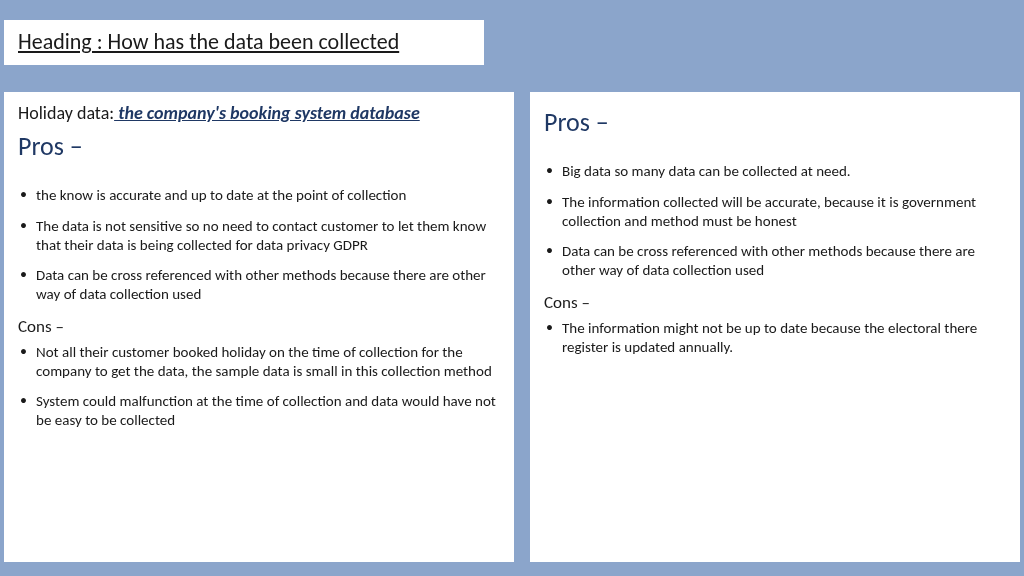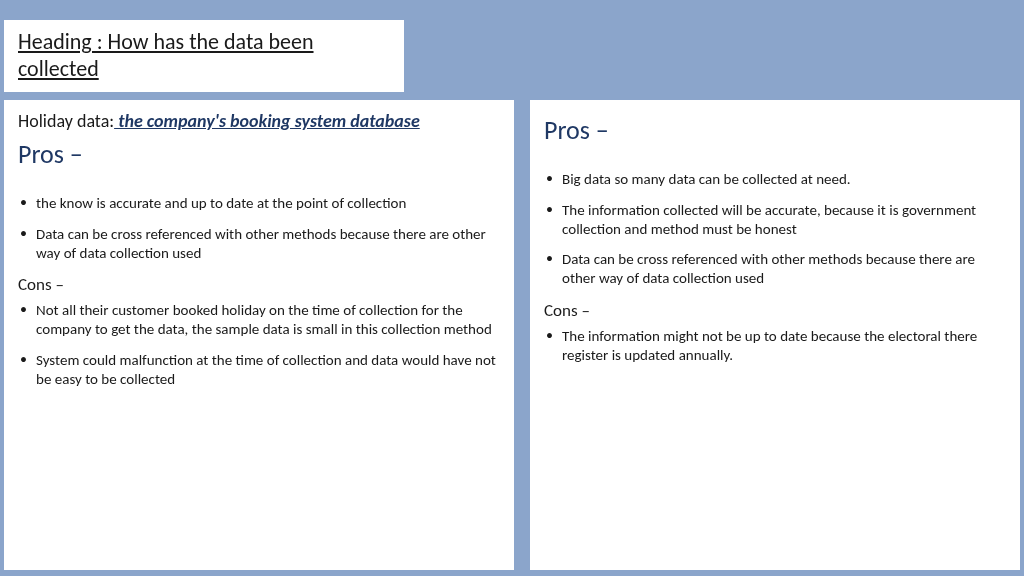--- a/index.html
+++ b/index.html
@@ -14,31 +14,31 @@
       font-family: Calibri, "Segoe UI", Arial, sans-serif;
       position: relative;
       overflow: hidden;
     }
     .heading-box {
       position: absolute;
       top: 20px;
       left: 4px;
       background: #ffffff;
       padding: 8px 14px 10px 14px;
-      width: 400px;
+      width: 480px;
     }
     .heading-text {
       font-size: 22px;
       color: #1a1a1a;
       text-decoration: underline;
       font-weight: 400;
     }
     .columns {
       position: absolute;
-      top: 100px;
+      top: 92px;
       left: 4px;
       right: 4px;
       display: flex;
       gap: 16px;
     }
     .col {
       background: #ffffff;
       padding: 10px 14px 20px 14px;
       flex: 1;
       min-height: 430px;
@@ -106,20 +106,21 @@
 
 <div class="columns">
 
   <div class="col col-left">
     <div class="source-line">
       <span>Holiday data:</span><span class="source-highlight"> the company's booking system database</span>
     </div>
     <div class="section-label">Pros –</div>
     <ul>
         <li>the know is accurate and up to date at the point of collection</li>
+        <li>The data is not sensitive so no need to contact customer to let them know that their data is being collected for data privacy GDPR</li>
         <li>Data can be cross referenced with other methods because there are other way of data collection used</li>
       </ul>
     <div class="cons-label">Cons –</div>
     <ul>
         <li>Not all their customer booked holiday on the time of collection for the company to get the data, the sample data is small in this collection method</li>
         <li>System could malfunction at the time of collection and data would have not be easy to be collected</li>
       </ul>
   </div>
 
   <div class="col col-right">

